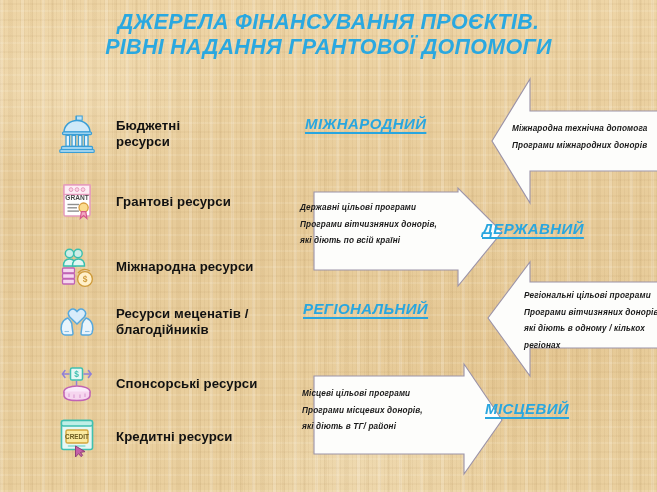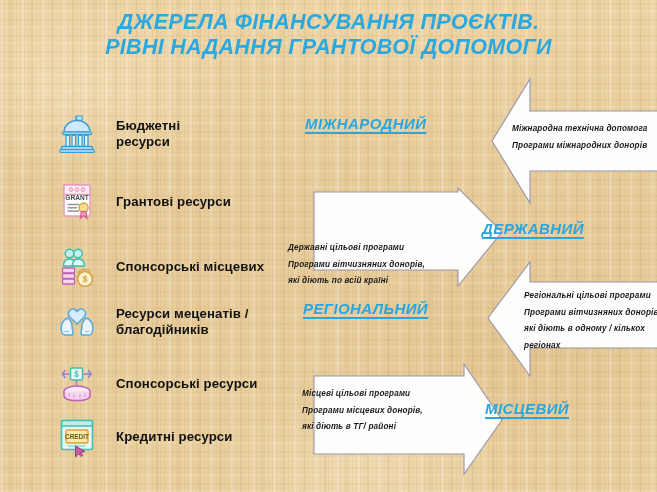--- a/index.html
+++ b/index.html
@@ -137,21 +137,21 @@
         <g fill="#f6d6ef" stroke="#c063b4" stroke-width="1.3">
           <rect x="6.5" y="22" width="12" height="5" rx="1"></rect>
           <rect x="6.5" y="27.5" width="12" height="5" rx="1"></rect>
           <rect x="6.5" y="33" width="12" height="5" rx="1"></rect>
         </g>
         <circle cx="29" cy="33" r="7.4" fill="#fff0c9" stroke="#cf9b3b" stroke-width="1.4"></circle>
         <path d="M22 27 q5-6 12-2" fill="none" stroke="#cf9b3b" stroke-width="1.4"></path>
         <text x="29" y="36.4" font-family="'Liberation Sans',sans-serif" font-size="8.4" font-weight="bold" text-anchor="middle" fill="#cf9b3b">$</text>
       </svg>
     </span>
-    <span class="lbl">Спонсорські місцевих</span>
+    <span class="lbl">Міжнародна ресурси</span>
   </div>
 
   <div class="res" style="left:55px;top:300px;">
     <span class="ico">
       <svg width="42" height="42" viewBox="0 0 42 42">
         <path d="M21 10.5 q-3.6-4.2-7-1.2 q-3.4 3 0 7 L21 23 l7-6.7 q3.4-4 0-7 q-3.4-3-7 1.2 Z" fill="#d9ecfa" stroke="#56a8dd" stroke-width="1.5"></path>
         <path d="M12 17 q-5 1.5-6.5 7 q-1 4 0.5 8 q1 2 3 2 l6.5 0 q1.5 0 1.5-1.5 L16 25 q0-3-1.5-5 Z" fill="#e9f4fc" stroke="#56a8dd" stroke-width="1.5"></path>
         <path d="M30 17 q5 1.5 6.5 7 q1 4-0.5 8 q-1 2-3 2 l-6.5 0 q-1.5 0-1.5-1.5 L26 25 q0-3 1.5-5 Z" fill="#e9f4fc" stroke="#56a8dd" stroke-width="1.5"></path>
         <g stroke="#8cc3e8" stroke-width="1.1" fill="none">
           <path d="M8.5 30.5 l4.5 0"></path>
@@ -207,21 +207,21 @@
       <path class="abody" d="M44 3 L44 35 L195 35 L195 95 L44 95 L44 127 L6 65 Z"></path>
     </svg>
     <div class="atxt" style="left:50px;top:45px;width:148px;">Міжнародна технічна допомога
 Програми міжнародних донорів</div>
   </div>
 
   <div class="arrowwrap" style="left:288px;top:186px;width:194px;height:112px;">
     <svg width="194" height="112" viewBox="0 0 194 112">
       <path class="abody" d="M2 6 L146 6 L146 2 L190 46 L146 100 L146 84 L2 84 Z"></path>
     </svg>
-    <div class="atxt" style="left:0;top:14px;width:140px;margin-top:40px;">Державні цільові програми
+    <div class="atxt" style="left:12px;top:14px;width:140px;">Державні цільові програми
 Програми вітчизняних донорів,
 які діють по всій країні</div>
   </div>
 
   <div class="arrowwrap clip" style="left:456px;top:258px;width:201px;height:124px;">
     <svg width="201" height="124" viewBox="0 0 201 124">
       <path class="abody" d="M50 4 L50 24 L201 24 L201 90 L50 90 L50 118 L8 60 Z"></path>
     </svg>
     <div class="atxt" style="left:68px;top:30px;width:146px;">Регіональні цільові програми
 Програми вітчизняних донорів,

